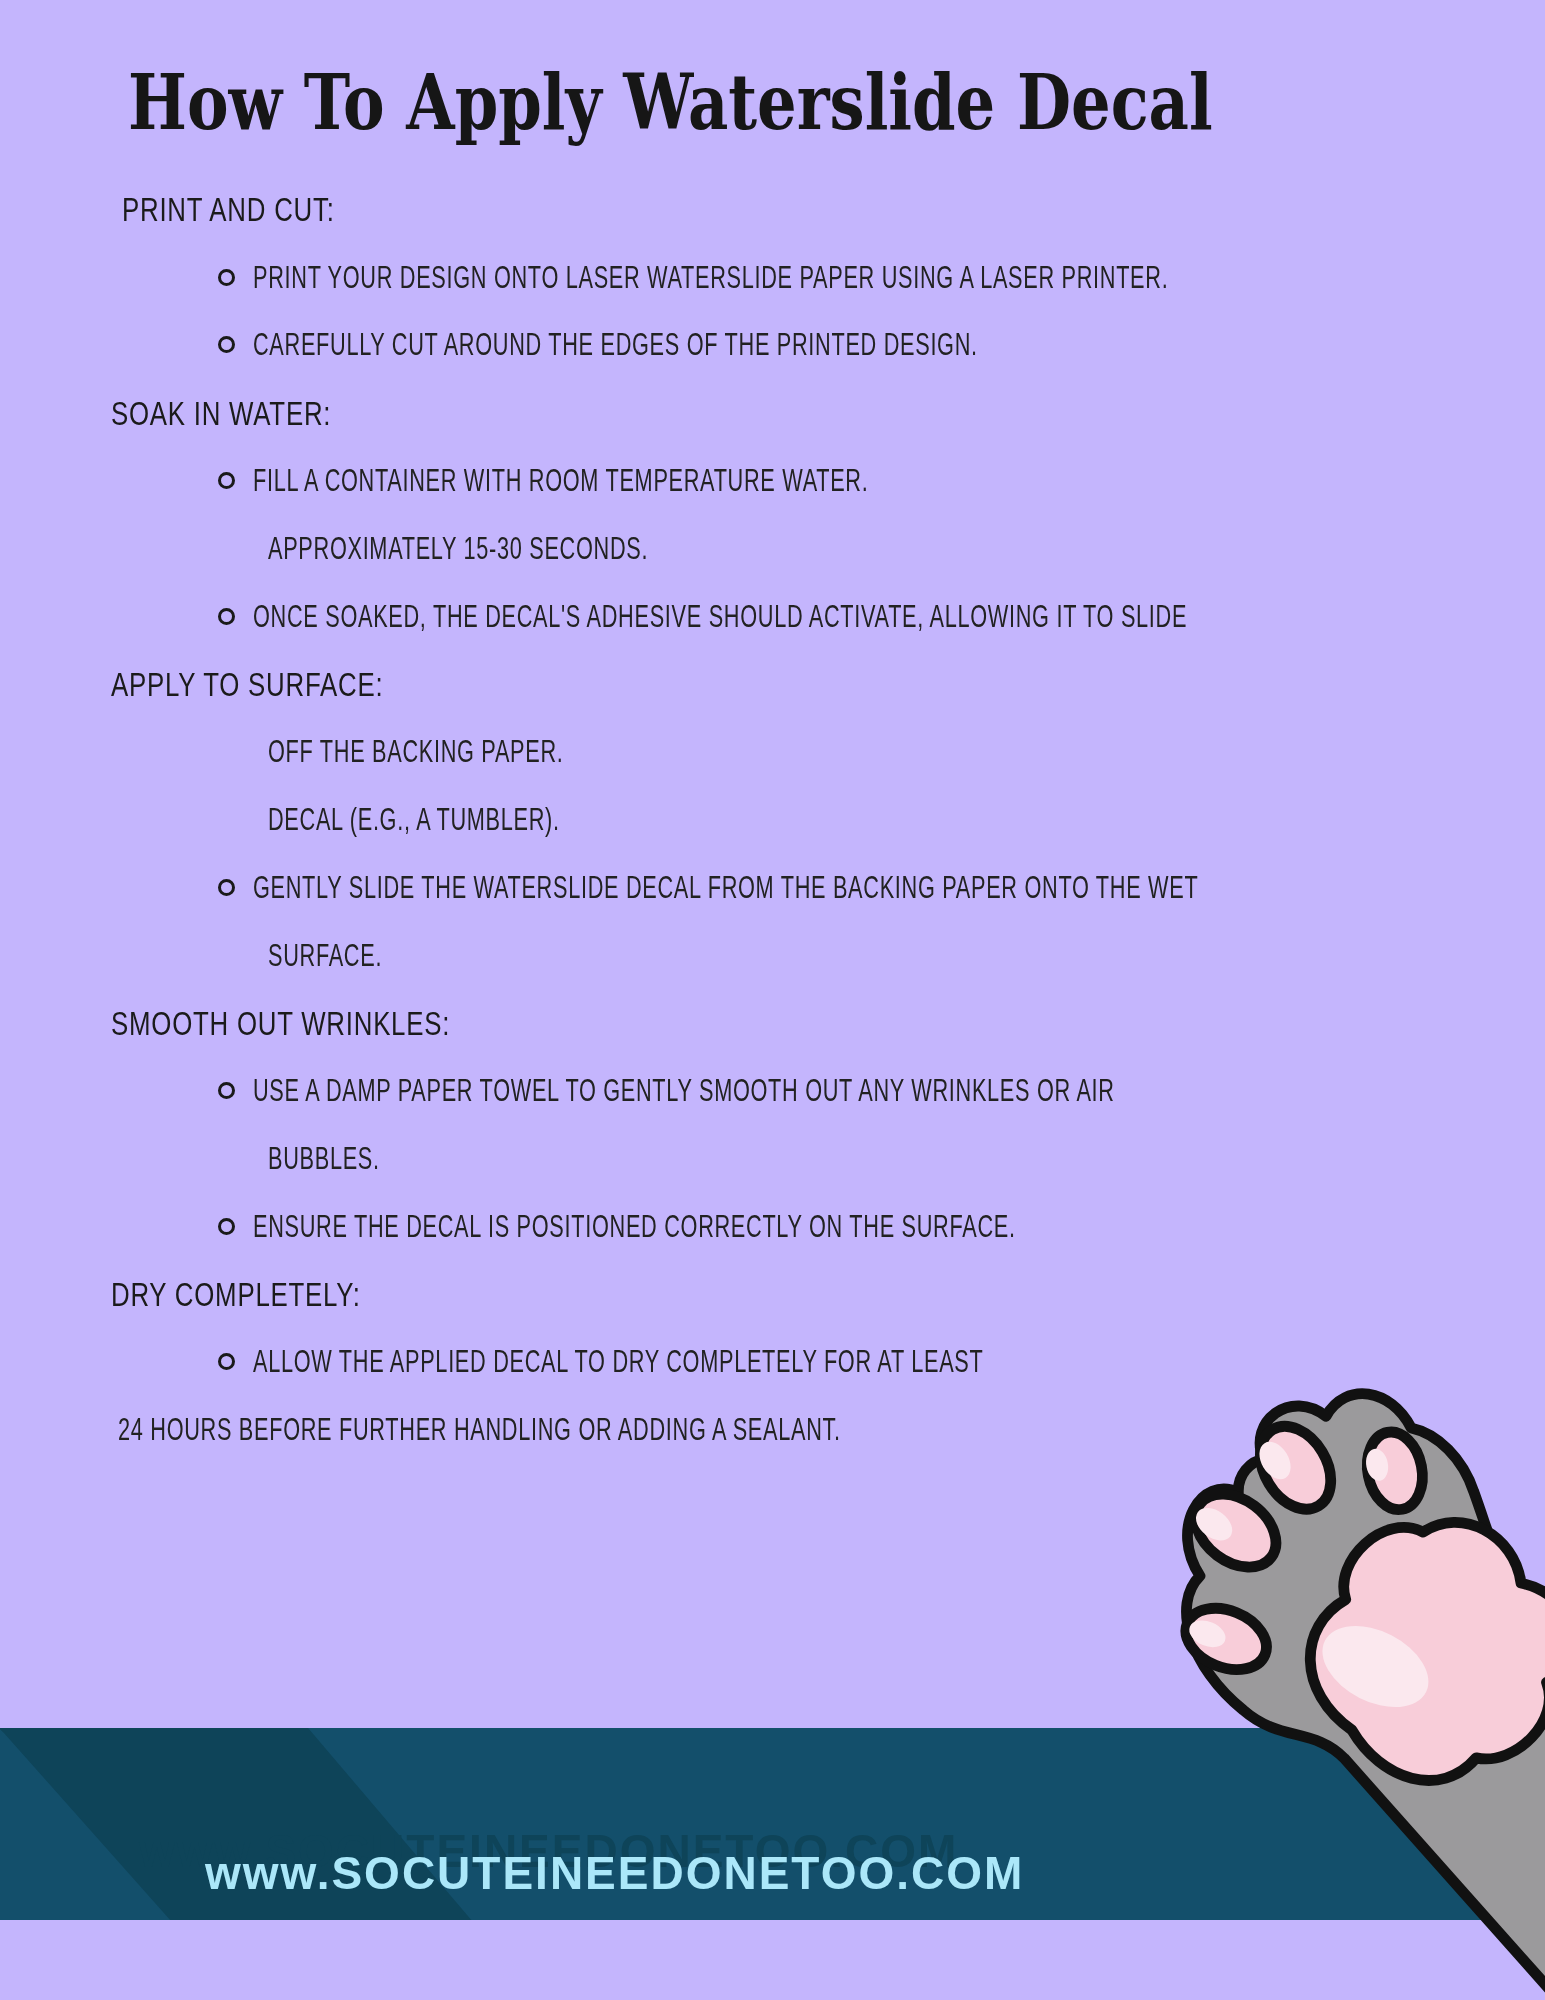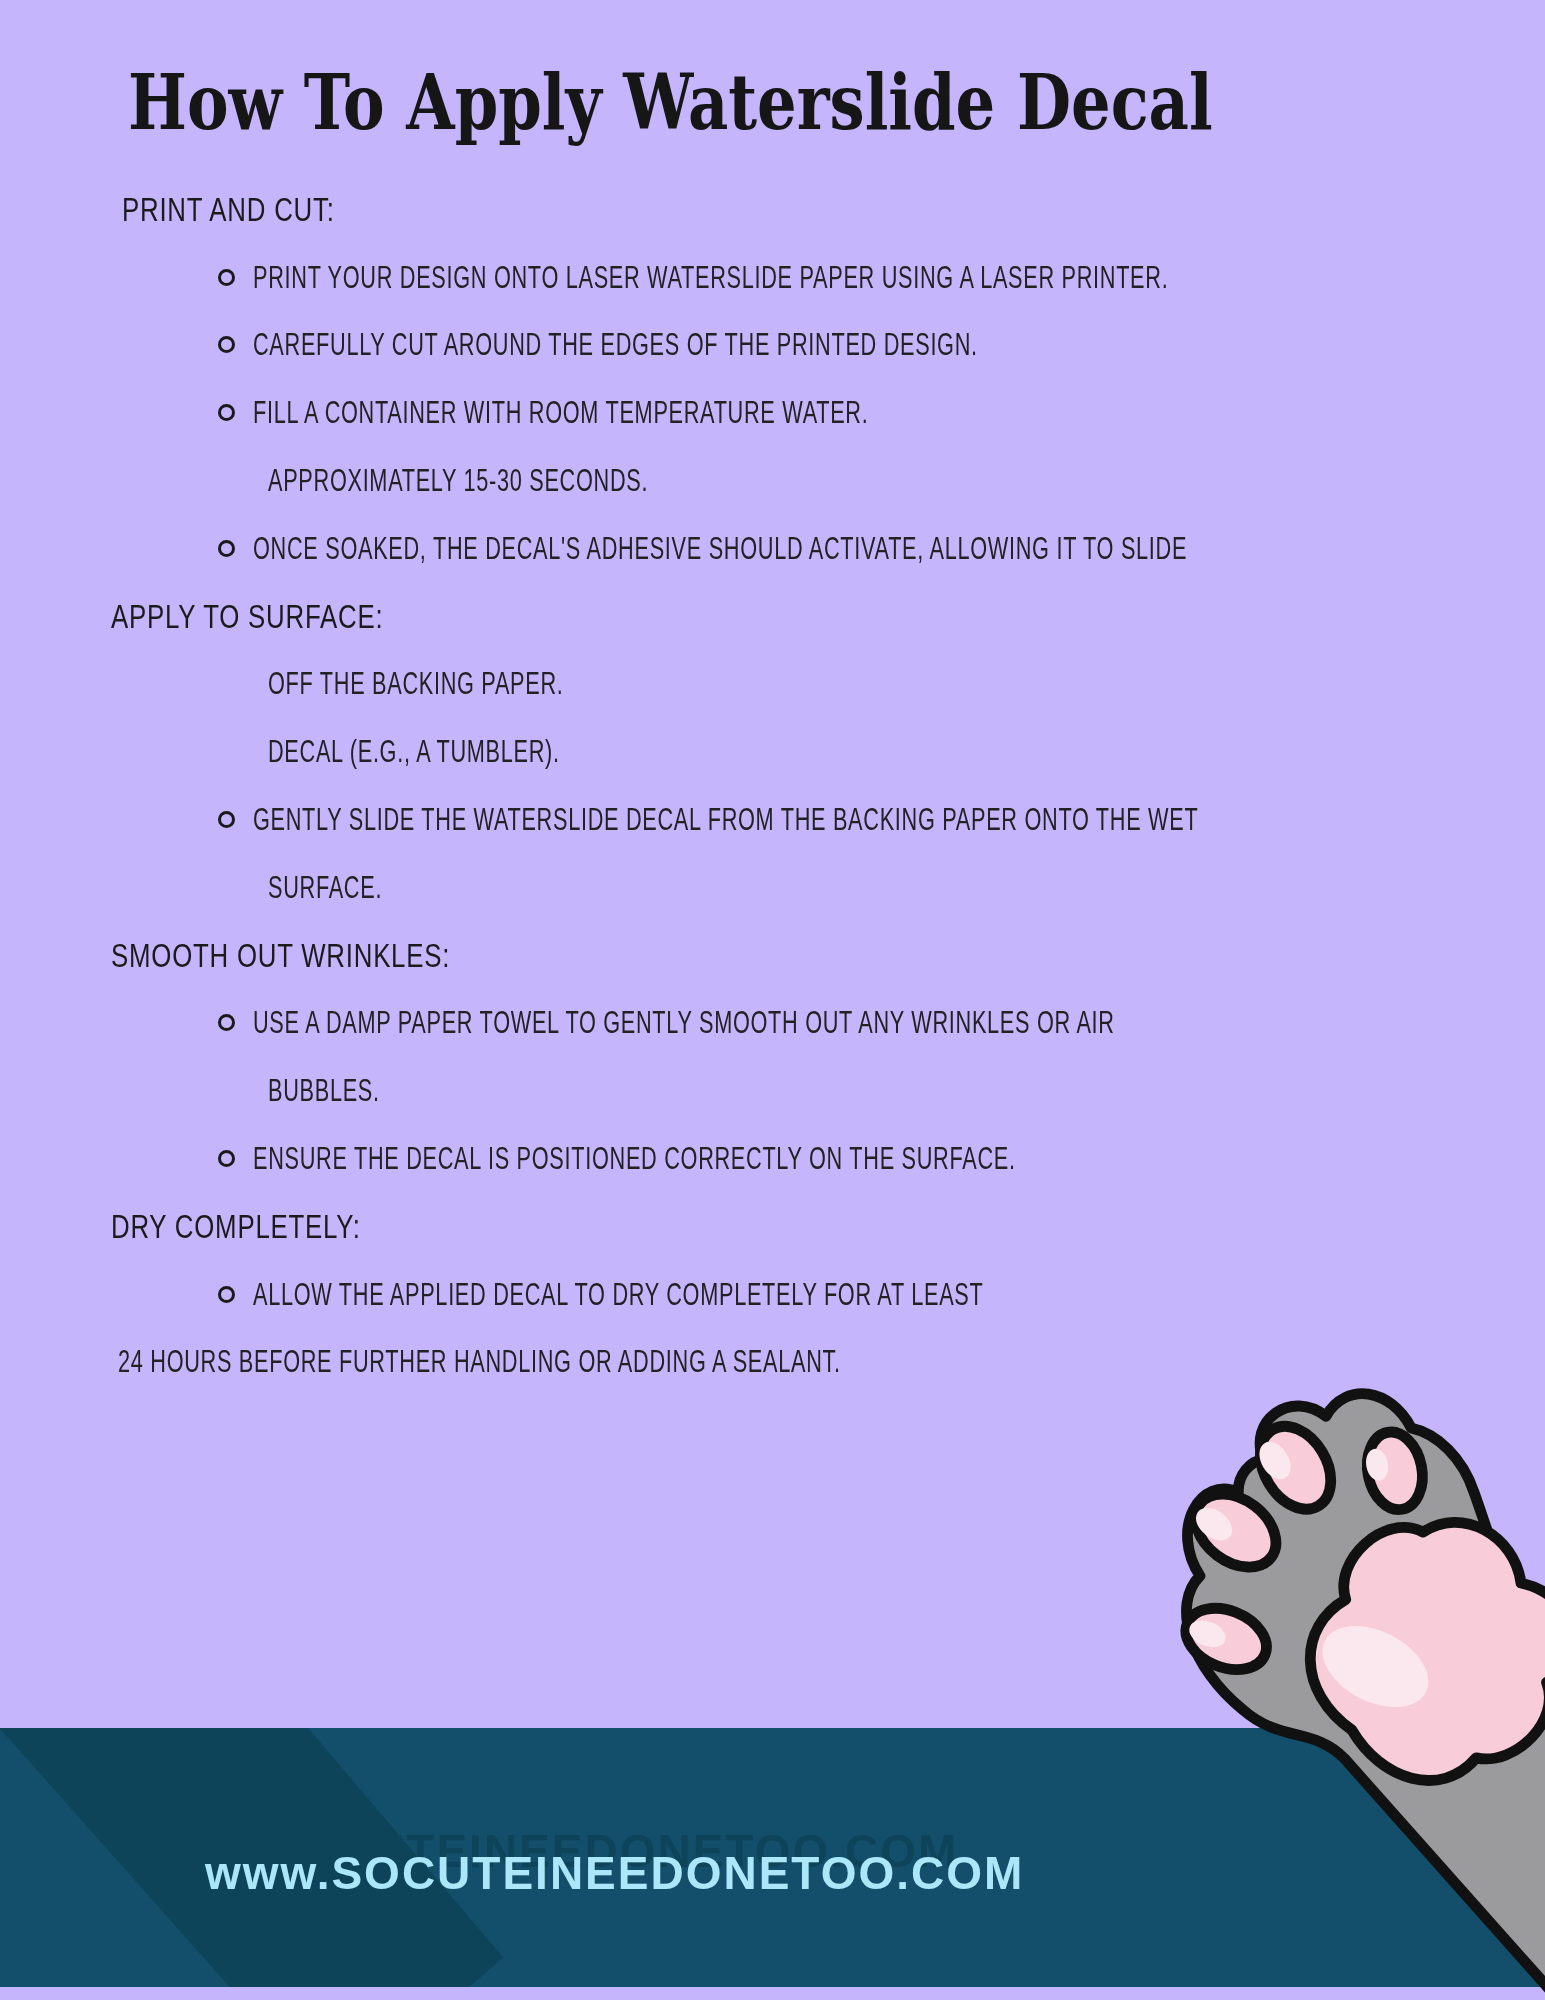--- a/index.html
+++ b/index.html
@@ -37,21 +37,21 @@
     font-size:31px;transform:scaleX(0.70);
   }
   .ring{
     position:absolute;left:218px;top:50%;
     width:11px;height:11px;margin-top:-9px;
     border:3.5px solid #1a1a1a;border-radius:50%;
     background:transparent;
   }
   
   .band{
-    position:absolute;left:0;top:1728px;width:1545px;height:259px;
+    position:absolute;left:0;top:1728px;width:1545px;height:192px;
     background:#134f6b;overflow:hidden;z-index:1;
   }
   .url{
     position:absolute;left:205px;top:118px;
     font-size:46px;font-weight:bold;letter-spacing:2px;
     color:#abe7f9;white-space:nowrap;
     text-shadow:-66px -22px 0 #0e4459;
   }
   
   .paw,.paw-shadow{
@@ -73,20 +73,23 @@
       <div class="row header first">
         <span class="txt">PRINT AND CUT:</span>
       </div>
       <div class="row bullet">
         <span class="ring"></span>
         <span class="txt">PRINT YOUR DESIGN ONTO LASER WATERSLIDE PAPER USING A LASER PRINTER.</span>
       </div>
       <div class="row bullet">
         <span class="ring"></span>
         <span class="txt">CAREFULLY CUT AROUND THE EDGES OF THE PRINTED DESIGN.</span>
+      </div>
+      <div class="row header">
+        <span class="txt">SOAK IN WATER:</span>
       </div>
       <div class="row bullet">
         <span class="ring"></span>
         <span class="txt">FILL A CONTAINER WITH ROOM TEMPERATURE WATER.</span>
       </div>
       <div class="row cont">
         <span class="txt">APPROXIMATELY 15-30 SECONDS.</span>
       </div>
       <div class="row bullet">
         <span class="ring"></span>

